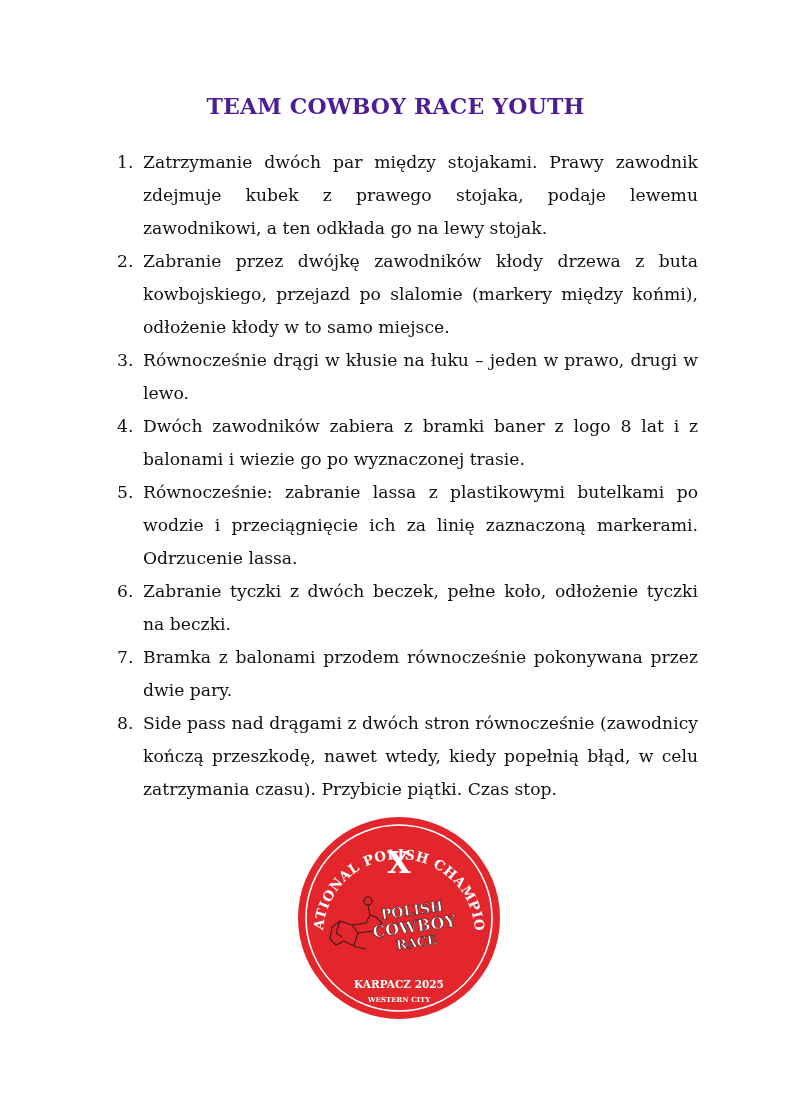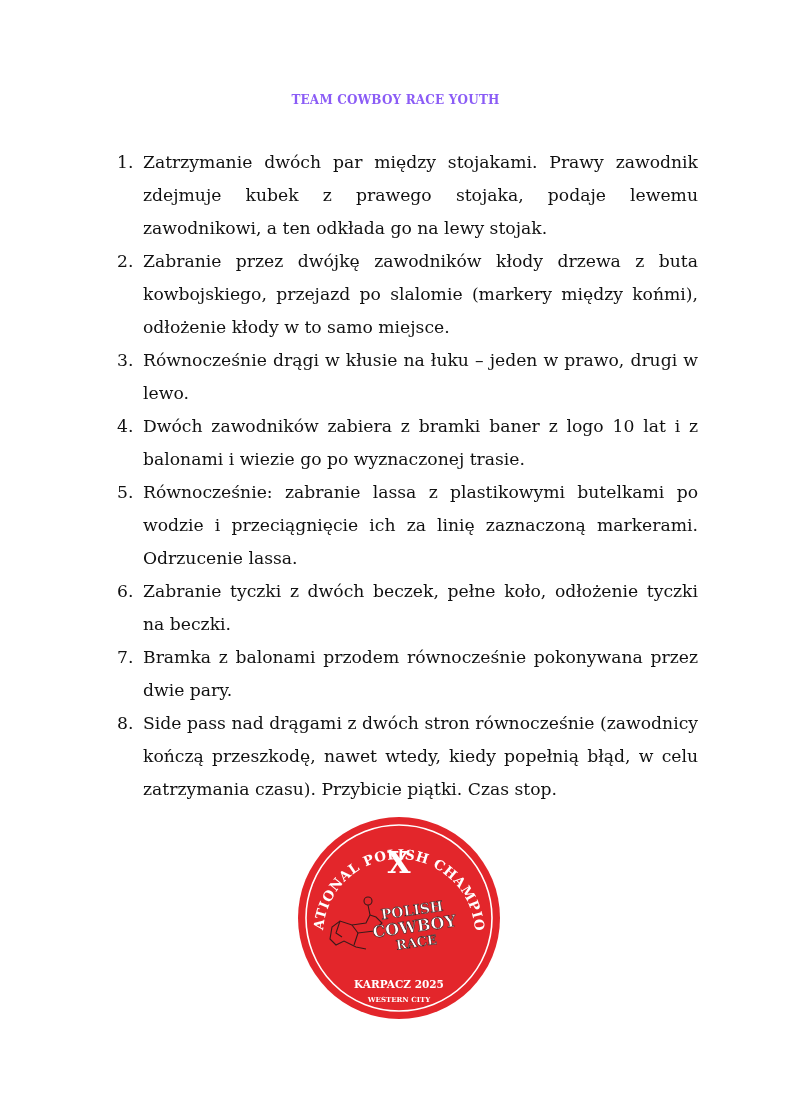--- a/index.html
+++ b/index.html
@@ -1,36 +1,36 @@
 <!DOCTYPE html>
 <html><head>
 <meta charset="utf-8">
 <style>
   html, body { margin: 0; padding: 0; background: #ffffff; }
   body { width: 791px; height: 1120px; position: relative; overflow: hidden;
          font-family: "DejaVu Serif", "Liberation Serif", serif; color: #111; }
   .page { position: absolute; left: 0; top: 0; width: 791px; height: 1120px; background: #fff; }
   .title { position: absolute; top: 93px; left: 0; width: 791px; text-align: center;
-           font-weight: bold; font-size: 12px; letter-spacing: 0.2px; color: #8b5cf6; }
+           font-weight: bold; font-size: 22px; letter-spacing: 0.2px; color: #4c1d95; }
   .list { position: absolute; left: 117px; top: 146px; width: 581px; margin: 0; padding: 0; list-style: none; }
   .item { position: relative; padding-left: 26px; font-size: 17.2px; line-height: 33px; text-align: justify; text-align-last: left; }
   .num { position: absolute; left: 0; top: 0; }
   .logo { position: absolute; left: 296px; top: 815px; width: 206px; height: 206px; }
 </style>
 </head>
 <body>
 
 <div class="page">
   <div class="title">TEAM COWBOY RACE YOUTH</div>
 
   <ol class="list">
     <li class="item"><span class="num">1.</span><span>Zatrzymanie dwóch par między stojakami. Prawy zawodnik zdejmuje kubek z prawego stojaka, podaje lewemu zawodnikowi, a ten odkłada go na lewy stojak.</span></li>
     <li class="item"><span class="num">2.</span><span>Zabranie przez dwójkę zawodników kłody drzewa z buta kowbojskiego, przejazd po slalomie (markery między końmi), odłożenie kłody w to samo miejsce.</span></li>
     <li class="item"><span class="num">3.</span><span>Równocześnie drągi w kłusie na łuku – jeden w prawo, drugi w lewo.</span></li>
-    <li class="item"><span class="num">4.</span><span>Dwóch zawodników zabiera z bramki baner z logo 10 lat i z balonami i wiezie go po wyznaczonej trasie.</span></li>
+    <li class="item"><span class="num">4.</span><span>Dwóch zawodników zabiera z bramki baner z logo 8 lat i z balonami i wiezie go po wyznaczonej trasie.</span></li>
     <li class="item"><span class="num">5.</span><span>Równocześnie: zabranie lassa z plastikowymi butelkami po wodzie i przeciągnięcie ich za linię zaznaczoną markerami. Odrzucenie lassa.</span></li>
     <li class="item"><span class="num">6.</span><span>Zabranie tyczki z dwóch beczek, pełne koło, odłożenie tyczki na beczki.</span></li>
     <li class="item"><span class="num">7.</span><span>Bramka z balonami przodem równocześnie pokonywana przez dwie pary.</span></li>
     <li class="item"><span class="num">8.</span><span>Side pass nad drągami z dwóch stron równocześnie (zawodnicy kończą przeszkodę, nawet wtedy, kiedy popełnią błąd, w celu zatrzymania czasu). Przybicie piątki. Czas stop.</span></li>
   </ol>
 
   <svg class="logo" viewBox="0 0 206 206">
     <defs>
       <path id="arcPath" d="M 27 120 A 76 76 0 1 1 179 120"></path>
     </defs>

